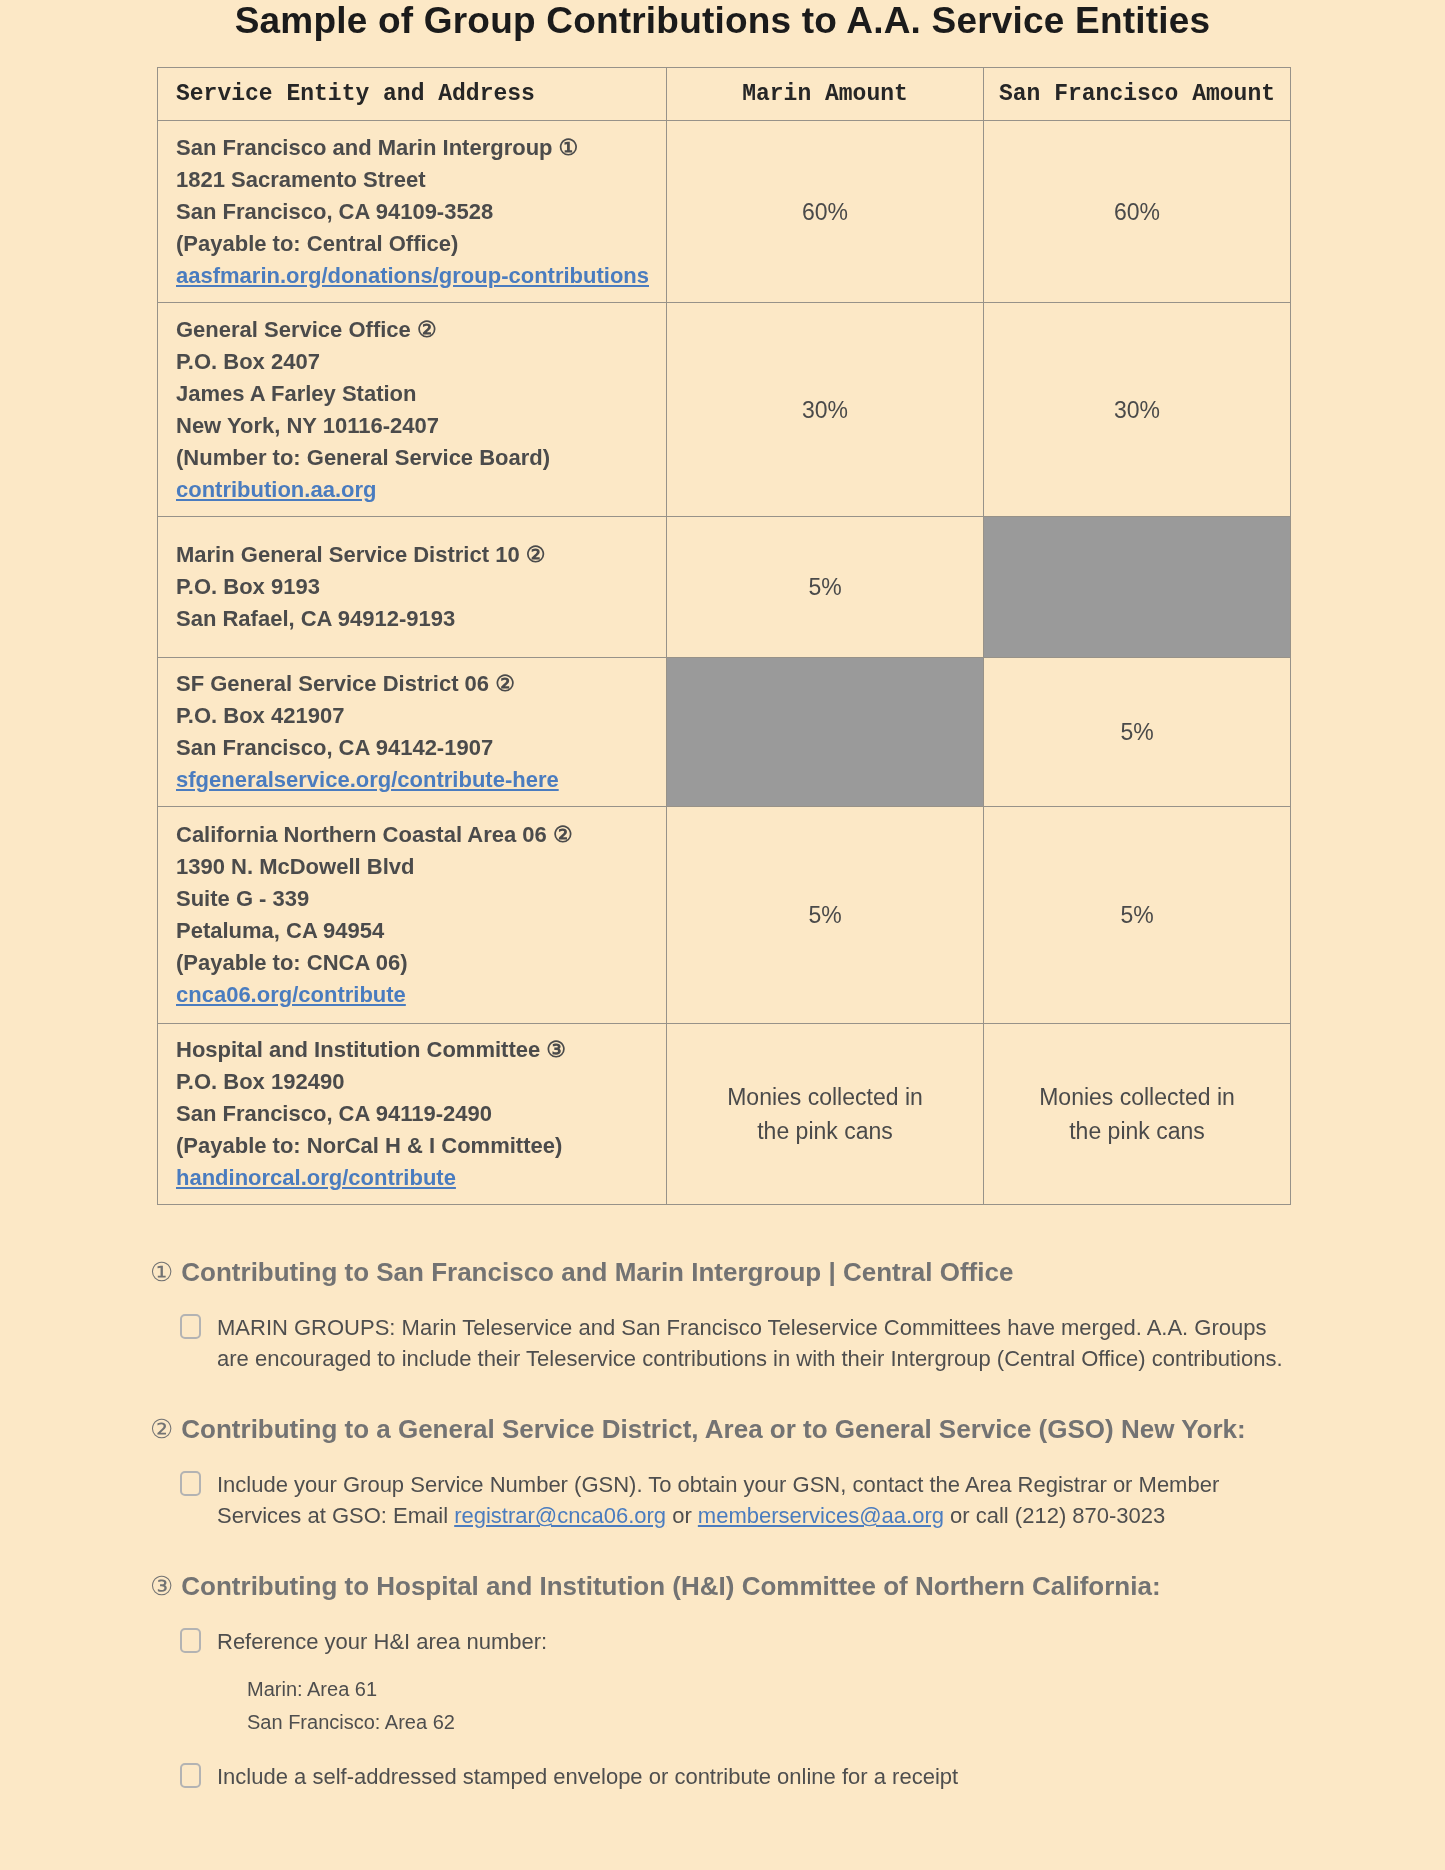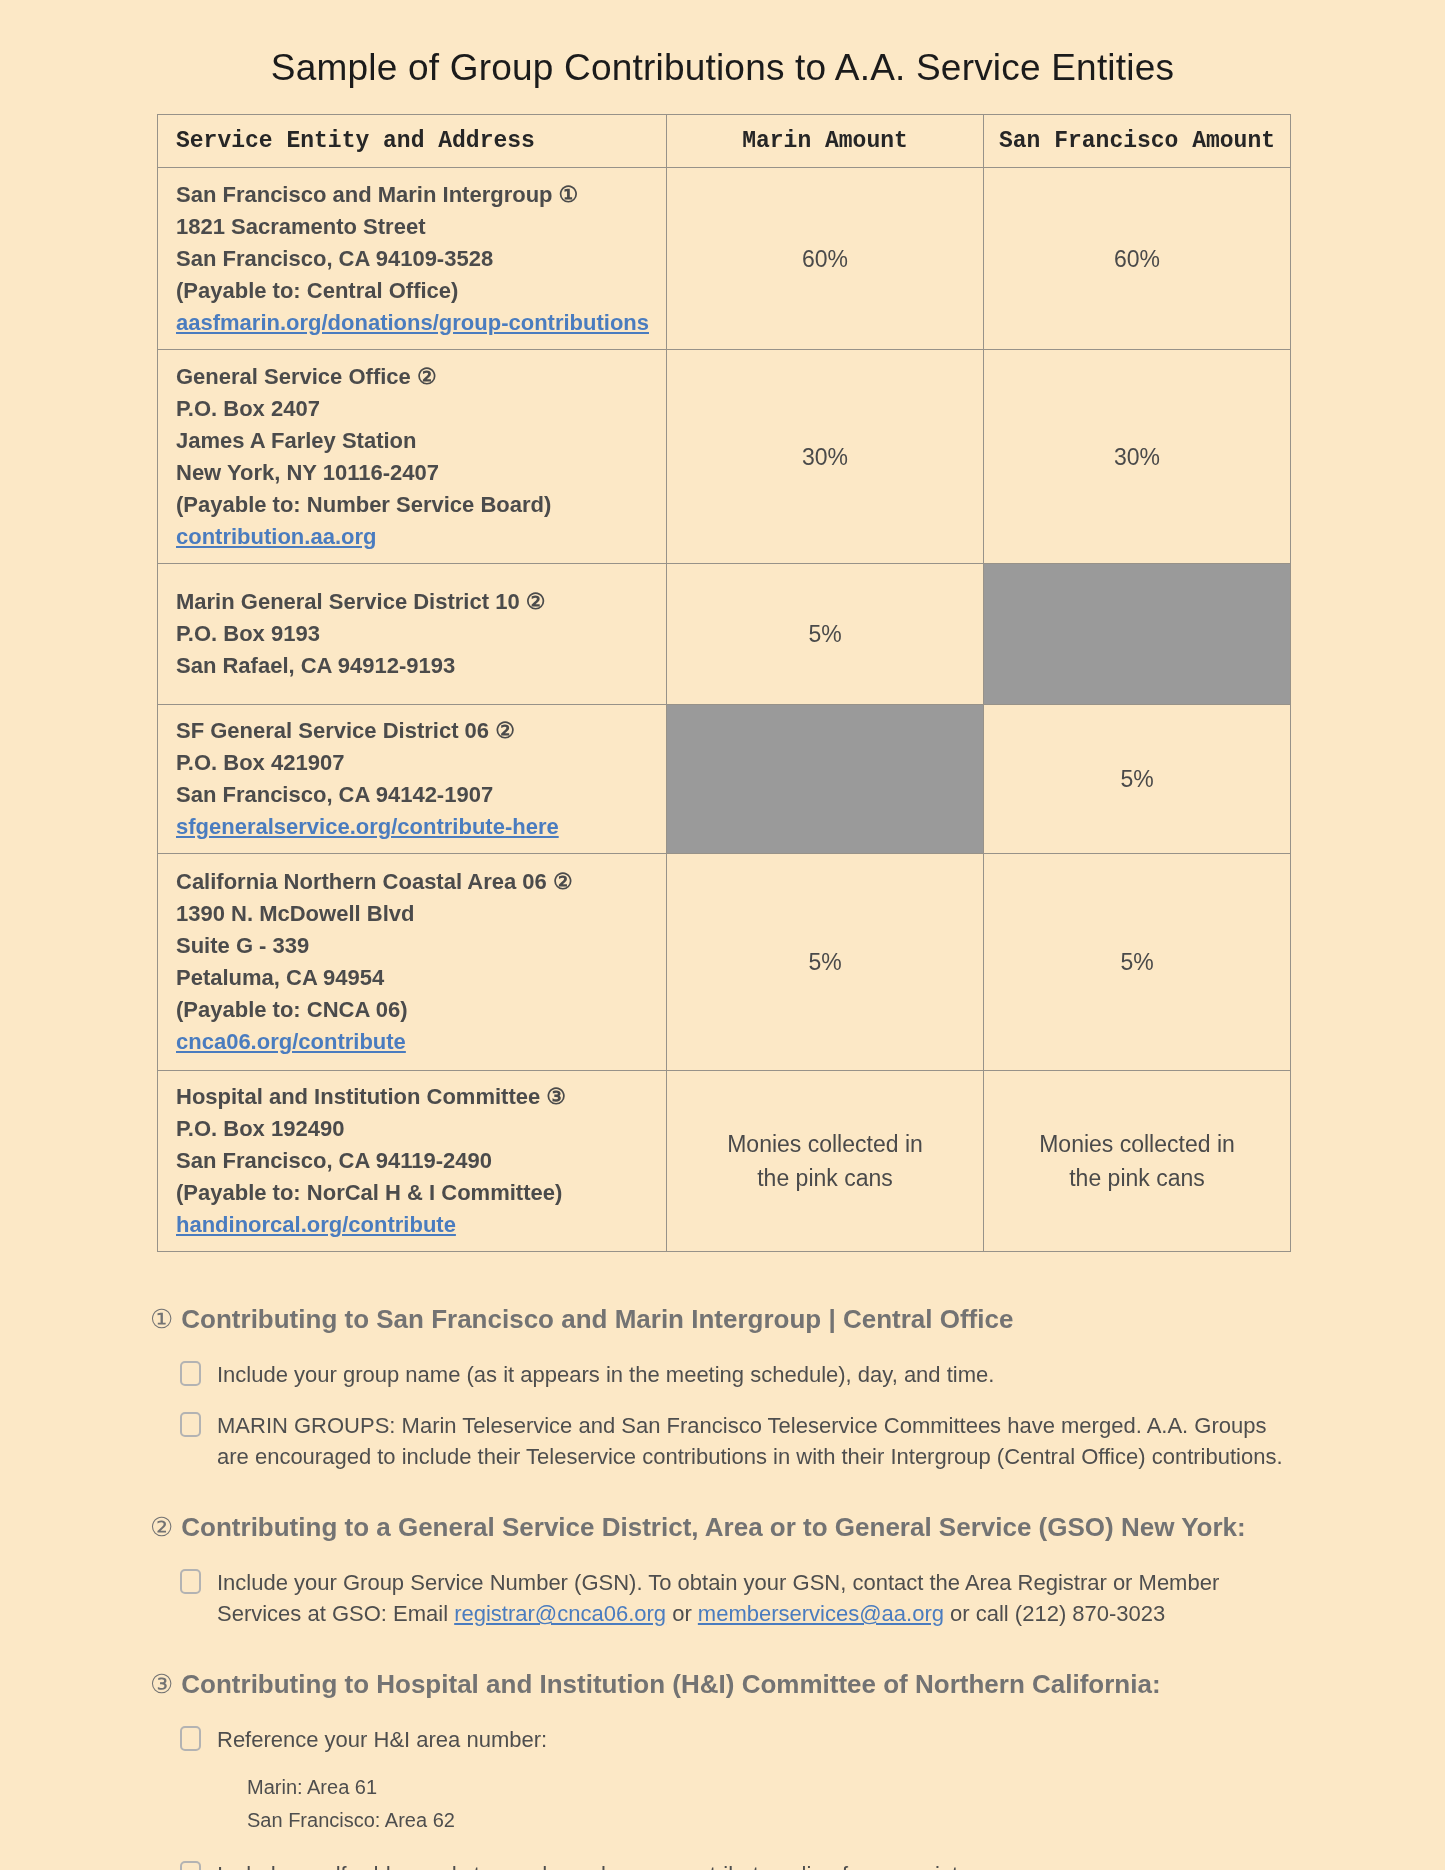--- a/index.html
+++ b/index.html
@@ -6,24 +6,23 @@
   html, body {
     width: 1445px;
     min-height: 1870px;
     background: #fce8c6;
     font-family: "Liberation Sans", sans-serif;
     color: #3f3f3f;
   }
   .page { width: 1445px; min-height: 1870px; position: relative; }
 
   h1.title {
-    padding-top: 47px;
     text-align: center;
     font-size: 37px;
-    font-weight: 400;
+    font-weight: 700;
     color: #1b1b1b;
     letter-spacing: 0.2px;
   }
 
   table.contrib {
     border-collapse: collapse;
     table-layout: fixed;
     margin: 25px 0 0 157px;
     width: 1133px;
     background: transparent;
@@ -146,21 +145,21 @@
         <td class="amount">60%</td>
         <td class="amount">60%</td>
       </tr>
 
       <tr class="r1">
         <td class="entity">
           <div class="line">General Service Office ②</div>
           <div class="line">P.O. Box 2407</div>
           <div class="line">James A Farley Station</div>
           <div class="line">New York, NY 10116-2407</div>
-          <div class="line">(Payable to: Number Service Board)</div>
+          <div class="line">(Number to: General Service Board)</div>
           <div class="line"><a href="#">contribution.aa.org</a></div>
         </td>
         <td class="amount">30%</td>
         <td class="amount">30%</td>
       </tr>
 
       <tr class="r2">
         <td class="entity">
           <div class="line">Marin General Service District 10 ②</div>
           <div class="line">P.O. Box 9193</div>
@@ -208,24 +207,20 @@
 
     </tbody>
   </table>
 
   <section class="notes">
 
     <div class="note">
       <h2><span class="marker">①</span><span>Contributing to San Francisco and Marin Intergroup | Central Office</span></h2>
       <div class="item">
         <span class="checkbox"></span>
-        <p class="note-text">Include your group name (as it appears in the meeting schedule), day, and time.</p>
-      </div>
-      <div class="item">
-        <span class="checkbox"></span>
         <p class="note-text">MARIN GROUPS: Marin Teleservice and San Francisco Teleservice Committees have merged. A.A. Groups are encouraged to include their Teleservice contributions in with their Intergroup (Central Office) contributions.</p>
       </div>
     </div>
 
     <div class="note">
       <h2><span class="marker">②</span><span>Contributing to a General Service District, Area or to General Service (GSO) New York:</span></h2>
       <div class="item">
         <span class="checkbox"></span>
         <p class="note-text"><span>Include your Group Service Number (GSN). To obtain your GSN, contact the Area Registrar or Member Services at GSO: Email </span><a href="#">registrar@cnca06.org</a><span> or </span><a href="#">memberservices@aa.org</a><span> or call (212) 870-3023</span></p>
       </div>

